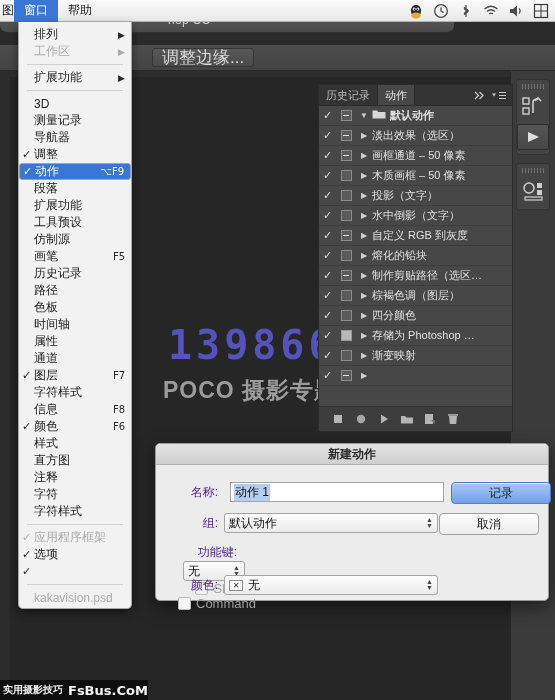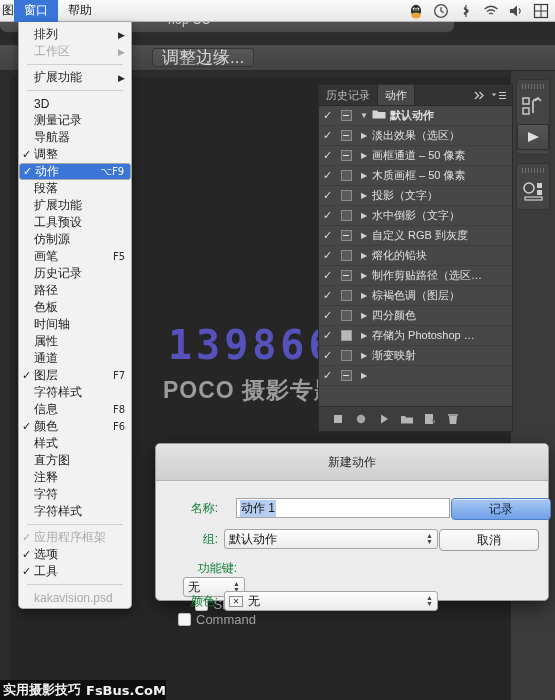--- a/index.html
+++ b/index.html
@@ -93,21 +93,21 @@
   .wm-url {
     position: absolute; left: 166px; top: 399px;
     font-family: "Liberation Serif", serif;
     font-size: 13px; color: #9a9a9a;
   }
   .wm-bottom {
     position: absolute; left: 0; bottom: 0; height: 20px;
     display: flex; align-items: center; gap: 5px; padding-left: 3px;
     background: #0e0e0e;
   }
-  .wm-bottom .cn { font-size: 13px; font-weight: bold; color: #f3f3f3; }
+  .wm-bottom .cn { font-size: 10px; font-weight: bold; color: #f3f3f3; }
   .wm-bottom .en { font-size: 13px; font-weight: bold; color: #f3f3f3;
     font-family: "DejaVu Sans", sans-serif; }
 
   
   .menu {
     position: absolute; left: 18px; top: 22px; width: 114px;
     background: #f2f2f2;
     border: 1px solid #a8a8a8; border-top: none;
     border-radius: 0 0 5px 5px;
     box-shadow: 0 4px 10px rgba(0,0,0,.45);
@@ -173,28 +173,28 @@
 
   
   .dlg {
     position: absolute; left: 155px; top: 443px; width: 394px; height: 158px;
     background: #ececec;
     border: 1px solid #9a9a9a; border-radius: 5px;
     box-shadow: 0 6px 18px rgba(0,0,0,.5);
     z-index: 50;
   }
   .dlg .bar {
-    height: 37px; background: linear-gradient(#e3e3e3,#cfcfcf);
+    height: 21px; background: linear-gradient(#e3e3e3,#cfcfcf);
     border-bottom: 1px solid #b3b3b3; border-radius: 4px 4px 0 0;
-    display: flex; align-items: center; justify-content: center;
+    display: flex; align-items: center; justify-content: center; font-weight: bold;
   }
   .dlg .bar .t { font-size: 12px; color: #2b2b2b; }
   .dlg .body { position: relative; height: 136px; }
   .frow { position: absolute; display: flex; align-items: center; }
-  .frow .lab { font-size: 12px; color: #15803d; text-align: right; }
+  .frow .lab { font-size: 12px; color: #4c1d95; text-align: right; }
   .tfield {
     height: 20px; background: #fff; border: 1px solid #a5a5a5;
     display: flex; align-items: center; padding: 0 3px; font-size: 12px; color: #111;
   }
   .tfield .selx { background: #b5cdf0; padding: 0 1px; }
   .sel {
     height: 20px; background: linear-gradient(#fdfdfd,#ebebeb);
     border: 1px solid #a5a5a5; border-radius: 3px;
     display: flex; align-items: center; padding: 0 4px;
     font-size: 12px; color: #111; position: relative;
@@ -423,21 +423,21 @@
   </div>
 
   <div class="dlg">
     <div class="bar">
       <div class="t">新建动作</div>
     </div>
     <div class="body">
 
       <div class="frow" style="left:10px; top:17px;">
         <div class="lab" style="width:52px;">名称:</div>
-        <div class="tfield" style="width:214px; margin-left:18px;">
+        <div class="tfield" style="width:214px; margin-left:12px;">
           <span class="selx">动作 1</span>
         </div>
       </div>
 
       <div class="frow" style="left:10px; top:48px;">
         <div class="lab" style="width:52px;">组:</div>
         <div class="sel" style="width:214px; margin-left:6px;">
           <span>默认动作</span>
           <span class="steppers">
               <span>▲</span>
@@ -646,21 +646,20 @@
       <div class="row dis">
         <span class="chk">✓</span>
         <span class="lbl">应用程序框架</span>
       </div>
       <div class="row">
         <span class="chk">✓</span>
         <span class="lbl">选项</span>
       </div>
       <div class="row">
         <span class="chk">✓</span>
-        <span class="lbl">工具</span>
       </div>
       <div class="sep"></div>
       <div class="row dis">
         <span class="chk"></span>
         <span class="lbl">kakavision.psd</span>
       </div>
     </div>
 
   <div class="wm-bottom">
     <span class="cn">实用摄影技巧</span>

